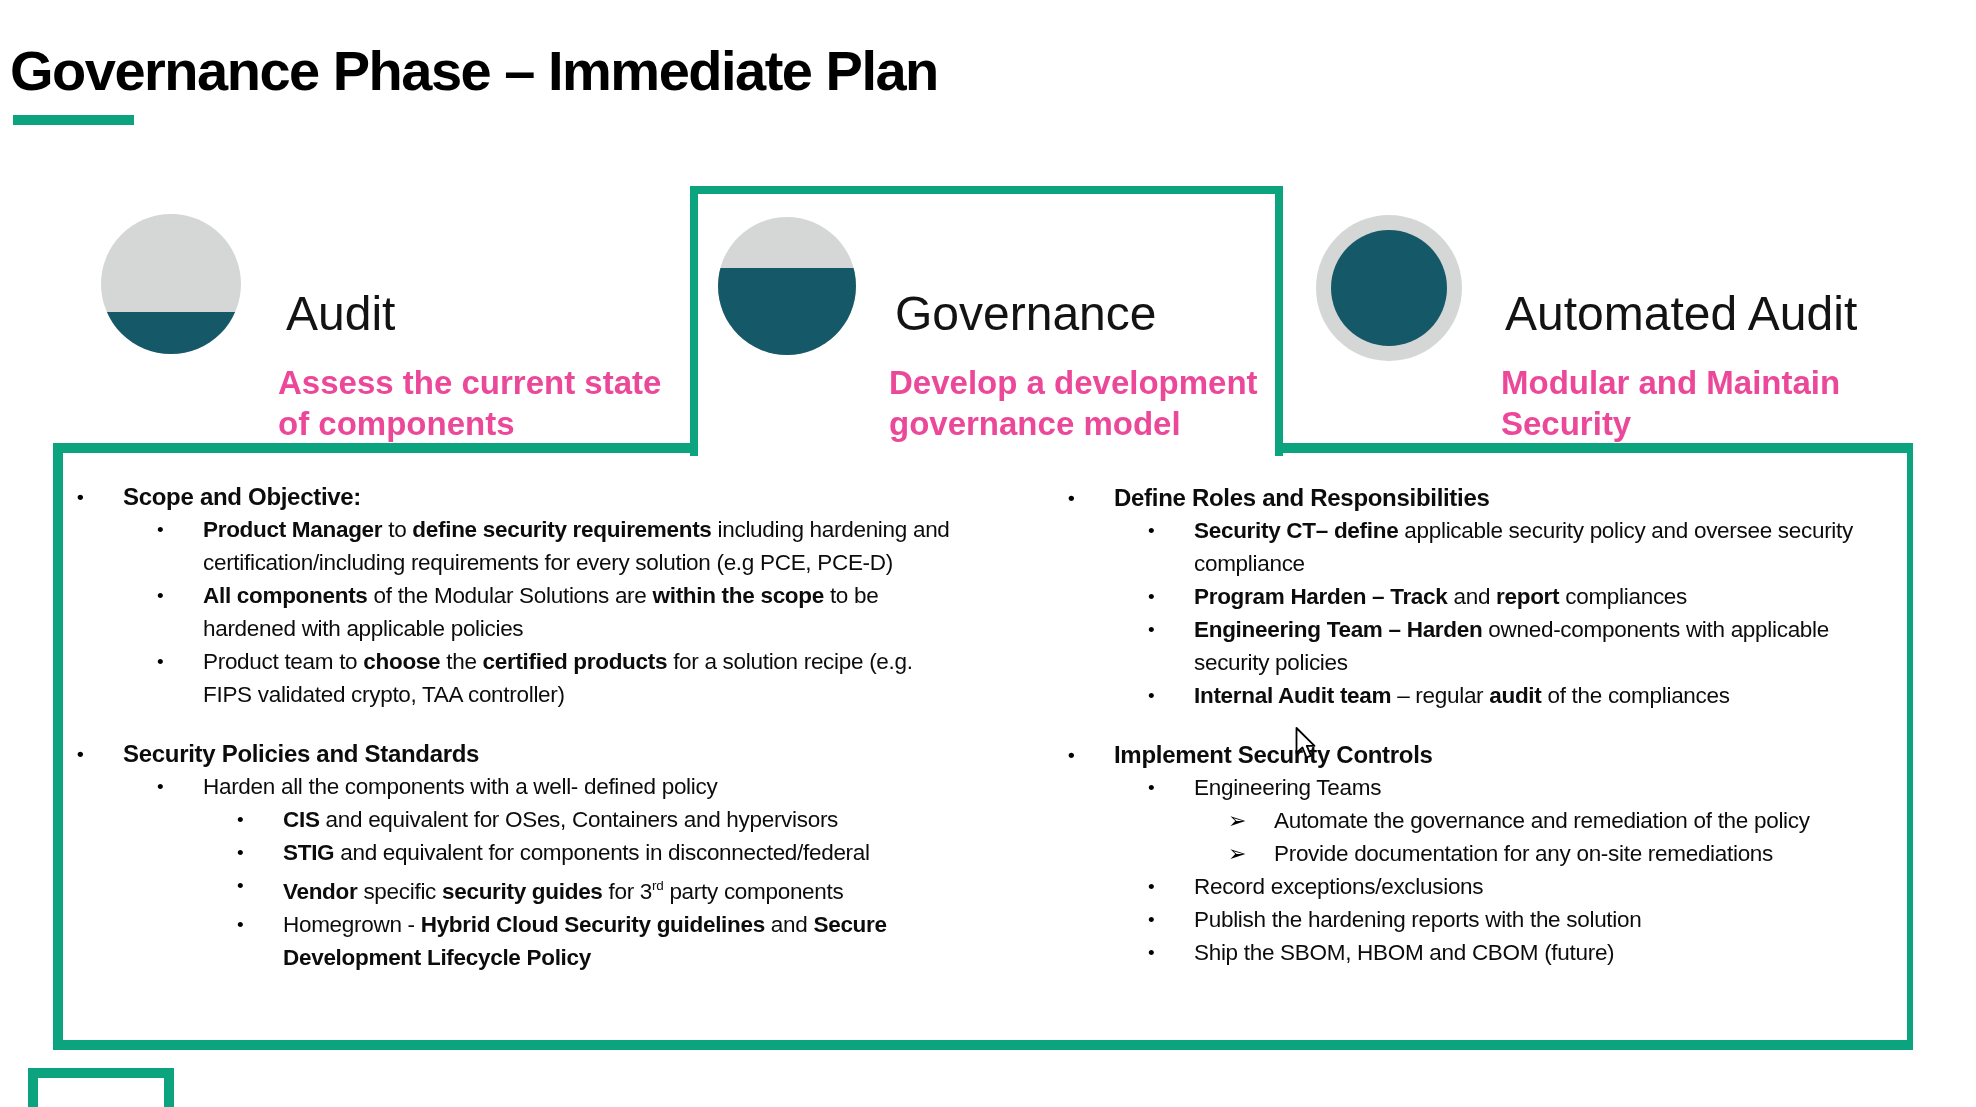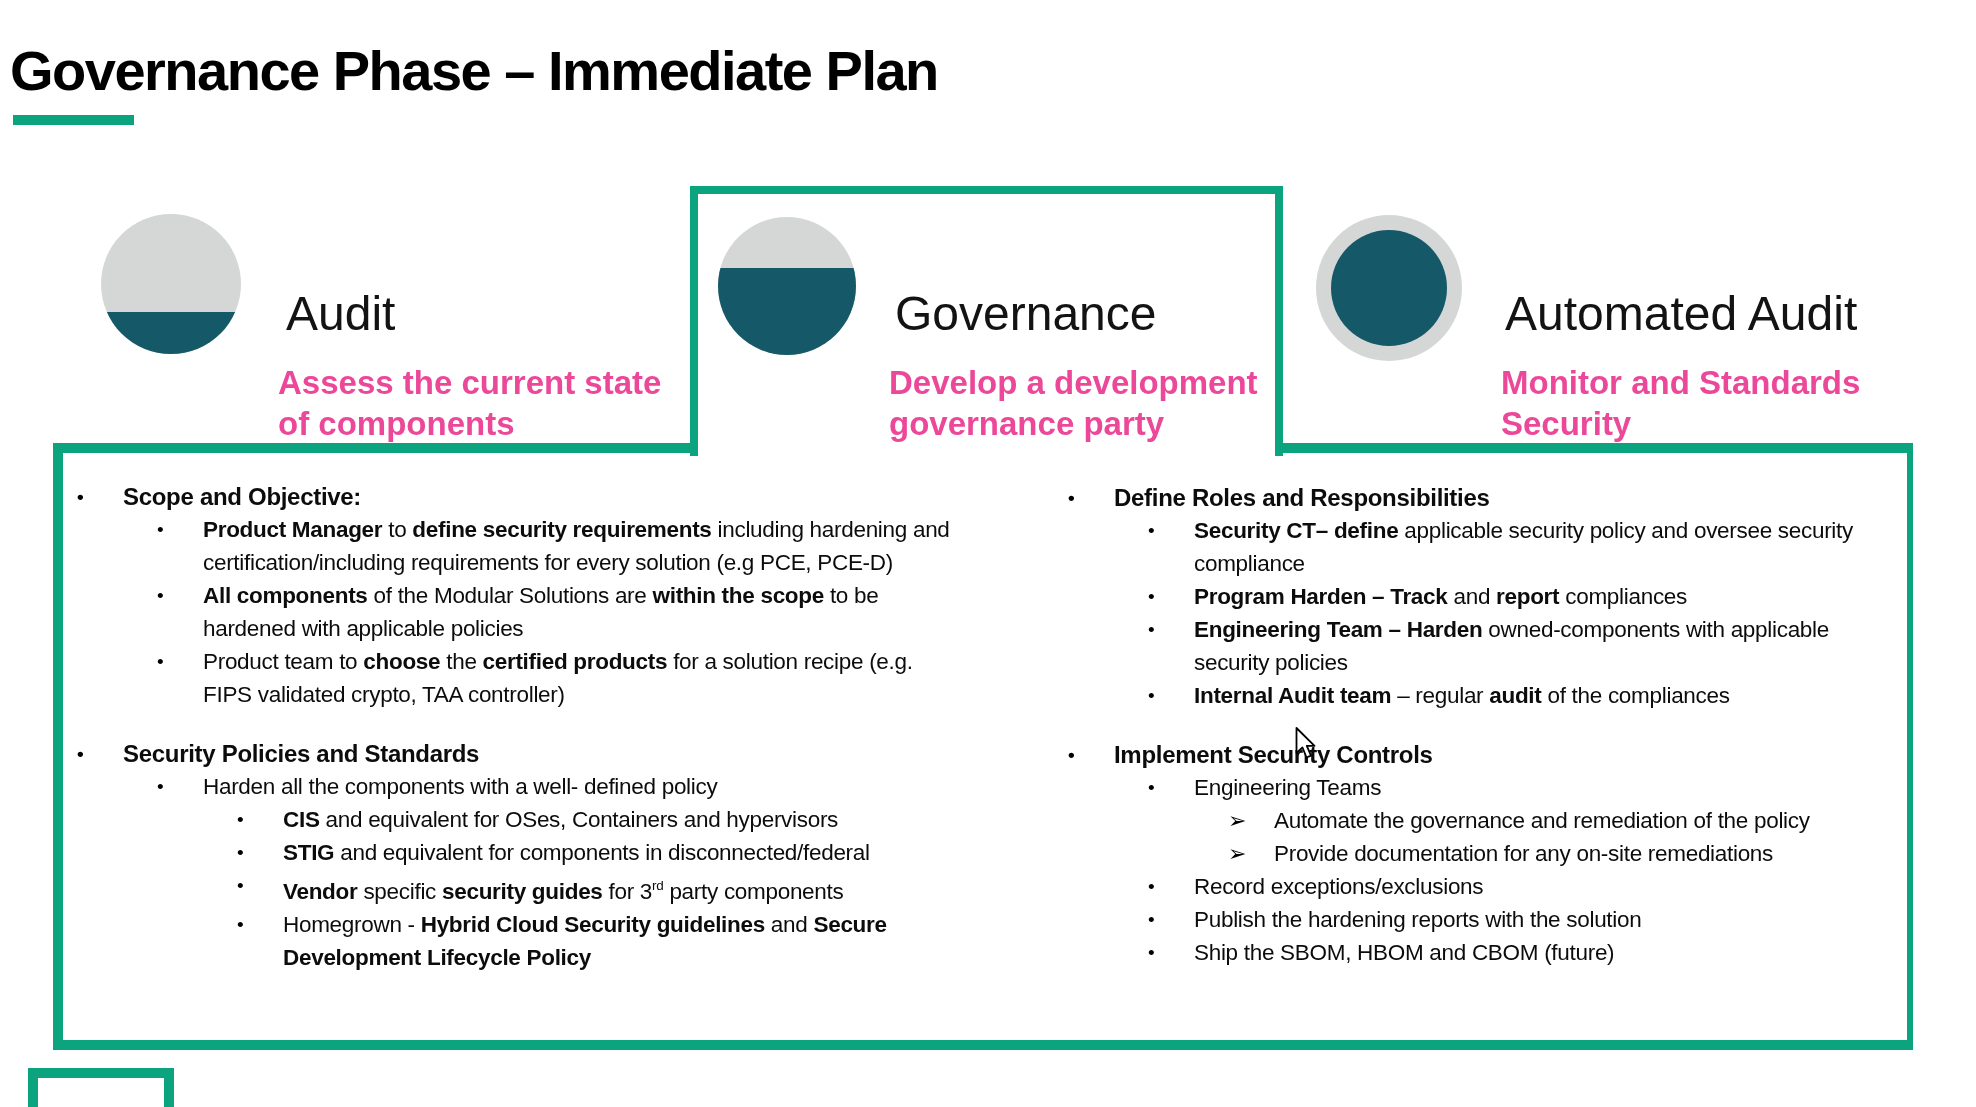--- a/index.html
+++ b/index.html
@@ -92,29 +92,29 @@
     <div class="phase-sub s-audit">Assess the current state
 of components</div>
   </div>
 
   <div>
     <div class="circle c-gov">
       <div class="fill" style="height: 63%;"></div>
     </div>
     <div class="phase-name n-gov">Governance</div>
     <div class="phase-sub s-gov">Develop a development
-governance party</div>
+governance model</div>
   </div>
 
   <div>
     <div class="circle c-auto">
       <div class="fill full"></div>
     </div>
     <div class="phase-name n-auto">Automated Audit</div>
-    <div class="phase-sub s-auto">Monitor and Standards
+    <div class="phase-sub s-auto">Modular and Maintain
 Security</div>
   </div>
 
   <div class="col" id="col-left">
       <div class="row l1"><span class="bl">•</span><span class="tx"><span class="b">Scope and Objective:</span></span></div>
       <div class="row l2"><span class="bl">•</span><span class="tx"><span class="b">Product Manager</span><span> to </span><span class="b">define security requirements</span><span> including hardening and</span></span></div>
       <div class="row l2"><span class="bl"></span><span class="tx"><span>certification/including requirements for every solution (e.g PCE, PCE-D)</span></span></div>
       <div class="row l2"><span class="bl">•</span><span class="tx"><span class="b">All components</span><span> of the Modular Solutions are </span><span class="b">within the scope</span><span> to be</span></span></div>
       <div class="row l2"><span class="bl"></span><span class="tx"><span>hardened with applicable policies</span></span></div>
       <div class="row l2"><span class="bl">•</span><span class="tx"><span>Product team to </span><span class="b">choose</span><span> the </span><span class="b">certified products</span><span> for a solution recipe (e.g.</span></span></div>

